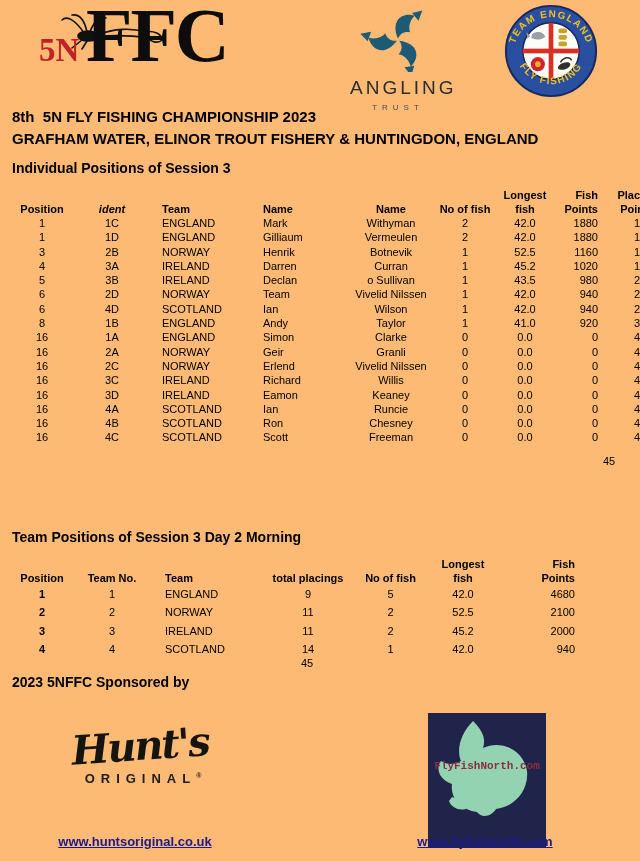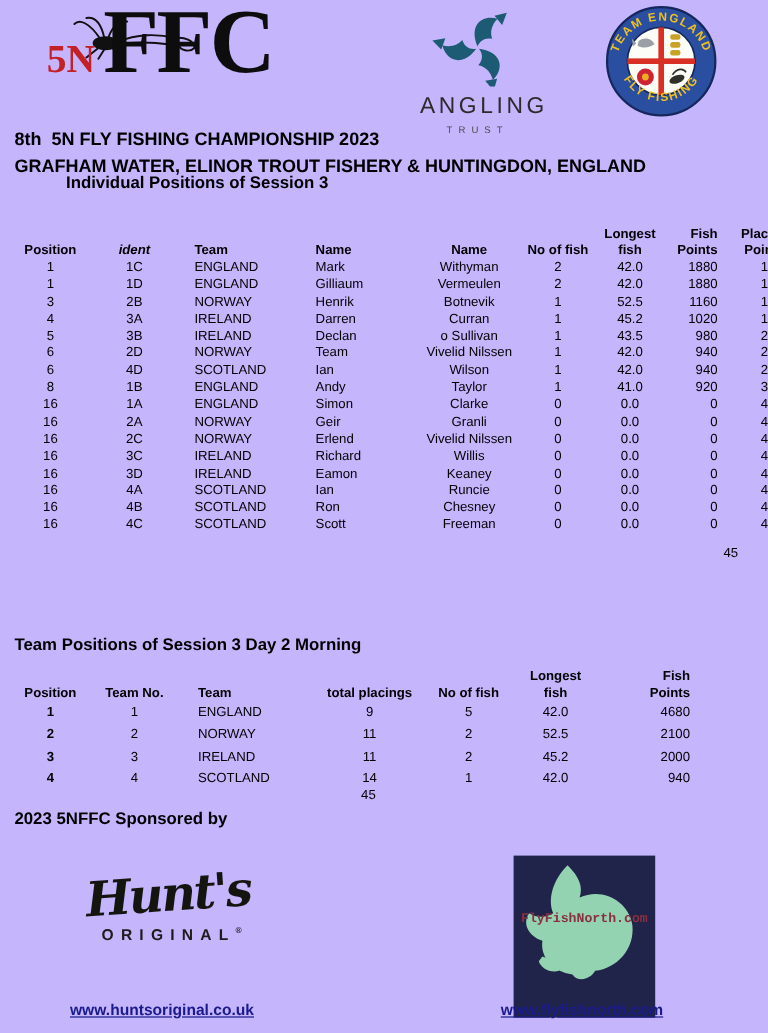--- a/index.html
+++ b/index.html
@@ -1,37 +1,37 @@
 <!DOCTYPE html>
 <html><head>
 <meta charset="utf-8">
 <style>
   html,body{margin:0;padding:0;background:#fff;}
-  .page{position:relative;width:640px;height:861px;background:#c4b5fd;overflow:hidden;
+  .page{position:relative;width:640px;height:861px;background:#fdba74;overflow:hidden;
         font-family:"Liberation Sans",sans-serif;color:#000;}
 
   
   .ffc-logo{position:absolute;left:30px;top:4px;width:225px;height:92px;}
   .ffc-fly{position:absolute;left:24px;top:6px;}
   .ffc-5n{position:absolute;left:9px;top:28px;font-family:"Liberation Serif",serif;
           font-weight:bold;font-size:33px;color:#c42127;letter-spacing:0px;}
   .ffc-ffc{position:absolute;left:56px;top:-12px;font-family:"Liberation Serif",serif;
            font-weight:bold;font-size:76px;color:#0d0d0d;letter-spacing:-2px;}
 
   .at-logo{position:absolute;left:350px;top:8px;width:96px;text-align:center;}
   .at-word1{font-size:19px;letter-spacing:3px;color:#2b2b2b;margin-top:1px;}
   .at-word2{font-size:8px;letter-spacing:5px;color:#4c4c4c;margin-top:4px;}
 
   .te-badge{position:absolute;left:504px;top:4px;}
 
   
   .title-block{position:absolute;left:12px;top:106px;}
   .title-line{font-weight:bold;font-size:15px;line-height:22px;white-space:pre;}
   .section-heading{position:absolute;left:12px;font-weight:bold;font-size:14px;}
-  .heading-individual{top:144px;margin-left:43px;}
+  .heading-individual{top:160px;}
   .heading-team{top:529px;}
   .heading-sponsor{top:674px;font-size:14px;}
 
   
   table{border-collapse:collapse;table-layout:fixed;position:absolute;font-size:11px;}
   th,td{padding:0;font-weight:normal;overflow:visible;white-space:nowrap;}
   th{font-weight:bold;vertical-align:bottom;white-space:pre-line;line-height:13.5px;}
 
   .tbl-individual{left:12px;top:189px;width:628px;}
   .tbl-individual td{line-height:14.3px;}

